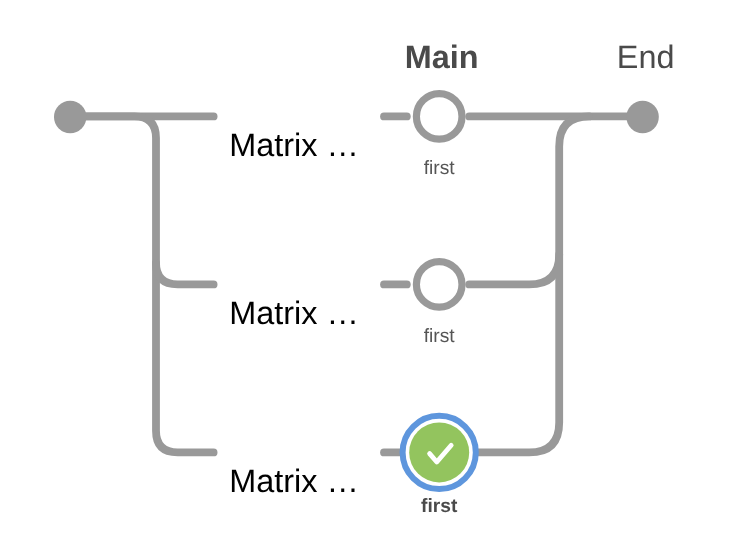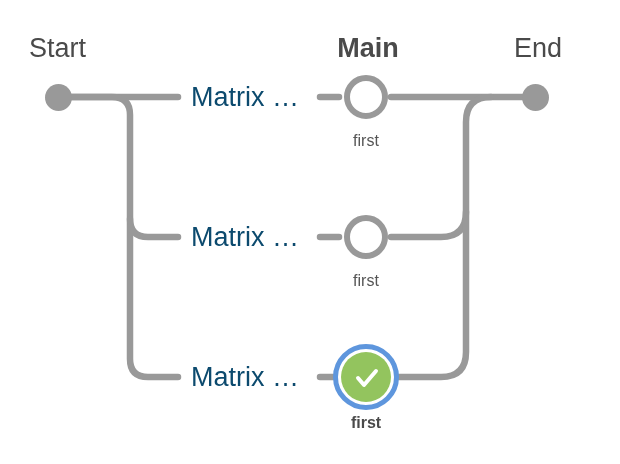--- a/index.html
+++ b/index.html
@@ -15,23 +15,24 @@
     position:absolute;
     font-size:27px;line-height:30px;
     color:#4a4a4a;
     white-space:nowrap;
   }
   .centered{transform:translateX(-50%);}
   .bold{font-weight:bold;}
   .branch-label{
     position:absolute;left:191px;
     font-size:27px;line-height:30px;
-    color:#0c4a6e;
+    color:#000000;
     white-space:nowrap;
     cursor:pointer;
+    margin-top:24px;
   }
   .terminal-node{
     position:absolute;
     width:27px;height:27px;border-radius:50%;
     background:#999999;
   }
   .stage-node{
     position:absolute;left:344px;
     width:44px;height:44px;border-radius:50%;
     box-sizing:border-box;
@@ -74,21 +75,20 @@
       <path d="M 130 219 Q 130 237 148 237 H 178"></path>
       <path d="M 320 97 H 339"></path>
       <path d="M 320 237 H 339"></path>
       <path d="M 320 377 H 339"></path>
       <path d="M 391 97 H 535"></path>
       <path d="M 391 237 H 441 Q 466 237 466 212"></path>
       <path d="M 394 377 H 441 Q 466 377 466 352 V 122 Q 466 97 491 97"></path>
     </g>
   </svg>
 
-  <div class="col-label" style="left:29px;top:33px;">Start</div>
   <div class="col-label centered bold" style="left:368px;top:33px;">Main</div>
   <div class="col-label centered" style="left:538px;top:33px;">End</div>
 
   <div class="terminal-node" style="left:44.5px;top:83.5px;"></div>
   <div class="terminal-node" style="left:521.5px;top:83.5px;"></div>
 
   <div class="branch-label" style="top:82px;">Matrix …</div>
   <div class="branch-label" style="top:222px;">Matrix …</div>
   <div class="branch-label" style="top:362px;">Matrix …</div>
 

